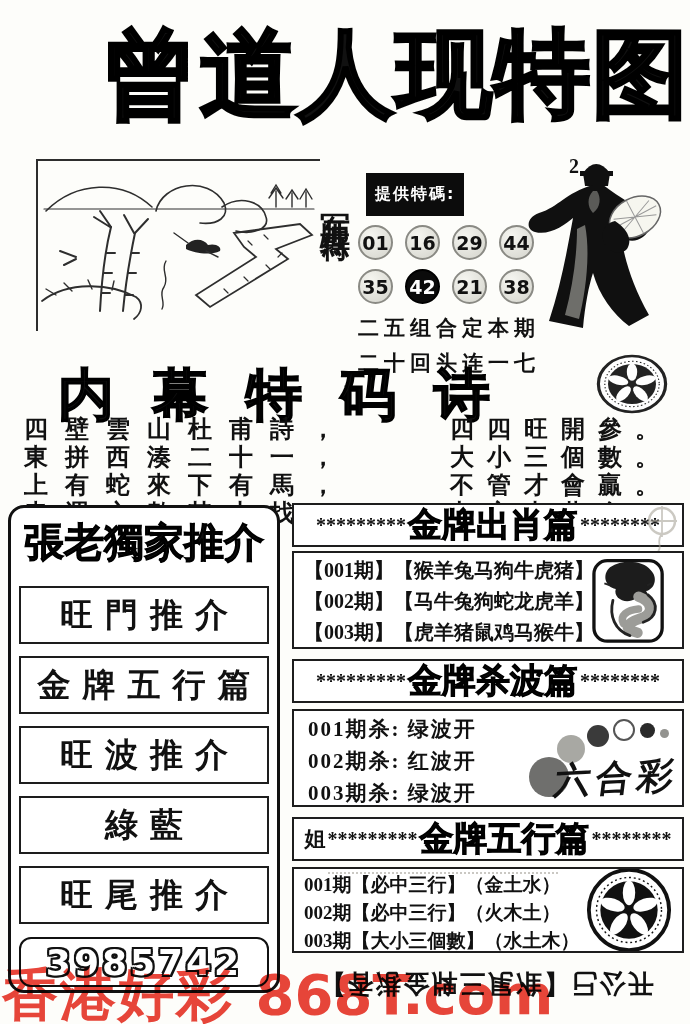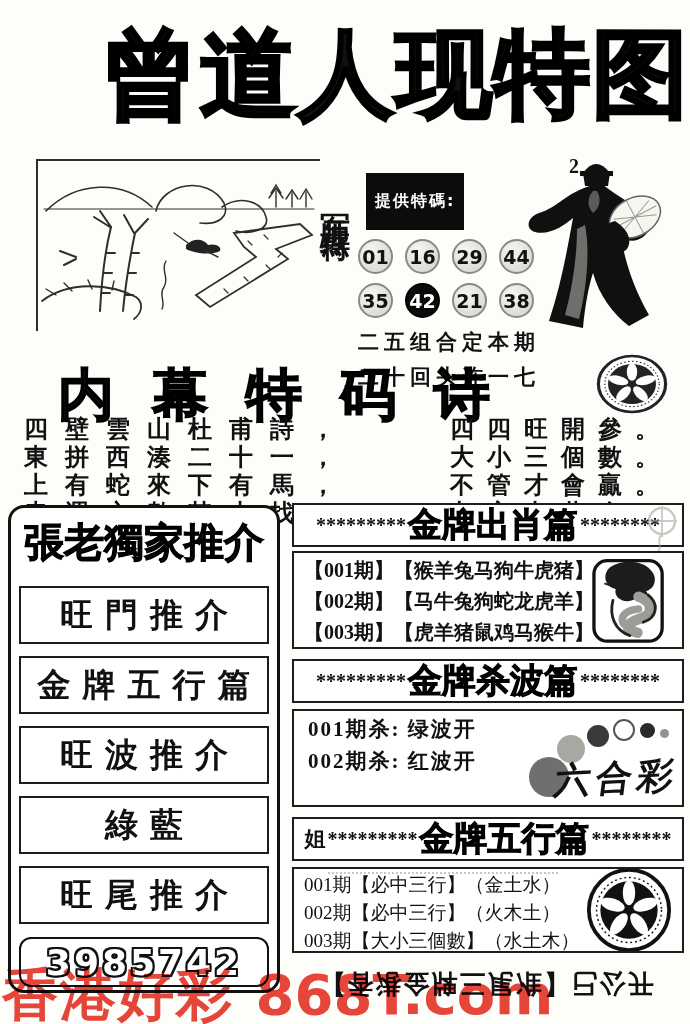--- a/index.html
+++ b/index.html
@@ -13,21 +13,21 @@
     line-height:1.25;letter-spacing:2px;-webkit-text-stroke:3px #000;white-space:nowrap}
 
   
   .scene{position:absolute;top:155px;left:0;width:690px;height:192px}
   .landscape{position:absolute;left:36px;top:4px;width:282px;height:170px;
     border-left:2px solid #2d2d2d;border-top:2px solid #2d2d2d}
   .advisor-label{position:absolute;left:317px;top:34px;width:38px;height:152px;
     writing-mode:vertical-rl;text-orientation:upright;font-size:30px;font-weight:700;letter-spacing:6px}
   .numbers-panel{position:absolute;left:358px;top:18px;width:182px}
   .numbers-header{display:inline-block;background:#0c0c0c;color:#fff;font-weight:700;font-size:16px;
-    padding:18px 9px;margin-left:8px;font-family:"DejaVu Sans",sans-serif;letter-spacing:2px}
+    padding:11px 9px;margin-left:8px;font-family:"DejaVu Sans",sans-serif;letter-spacing:2px}
   .ball-row{display:flex;gap:12px;margin-top:9px}
   .ball{width:31px;height:31px;border-radius:50%;border:2px solid #8a8a84;
     background:radial-gradient(circle at 35% 30%,#f6f6f1,#d3d3cb);
     display:flex;align-items:center;justify-content:center;
     font-size:19px;font-weight:800;font-family:"DejaVu Sans",sans-serif}
   .ball.dark{background:#0b0b0b;border-color:#000;color:#fff}
   .combo{font-size:21px;font-weight:800;letter-spacing:5px;margin-top:7px;white-space:nowrap}
   .combo.first{margin-top:10px}
   .figure{position:absolute;left:523px;top:0;width:145px;height:182px}
   .fig-num{position:absolute;left:46px;top:0;font-size:20px;font-weight:700}
@@ -68,21 +68,21 @@
   .sec-title{font-family:"DejaVu Sans","Liberation Sans",sans-serif;font-weight:900;font-size:34px;
     margin:0 2px;-webkit-text-stroke:1px #000}
   .sec-prefix{font-size:21px;font-weight:700;margin-right:2px}
   .sec-body{position:relative;border:2px solid #1d1d1d;margin-top:4px;background:#fff;overflow:hidden}
   .body1{height:94px}
   .body2{height:94px;margin-top:6px}
   .body3{height:82px;margin-top:6px}
   .gap{margin-top:10px}
   .zrow{margin:4px 0 0 10px;font-size:20px;font-weight:800;line-height:27px;white-space:nowrap}
   .krow{margin:5px 0 0 14px;font-size:21px;font-weight:700;letter-spacing:2px;line-height:27px;white-space:nowrap}
-  .wrow{margin:3px 12px 0 10px;font-size:19px;font-weight:400;line-height:25px;white-space:nowrap}
+  .wrow{margin:3px 12px 0 10px;font-size:19px;font-weight:700;line-height:25px;white-space:nowrap}
   .faint-line{position:absolute;top:3px;left:34px;width:230px;border-top:2px dotted #b5b2aa;opacity:.7}
 
   .snake-wrap{position:absolute;right:14px;top:2px;width:78px;height:90px}
   .balls-cluster{position:absolute;right:4px;top:0;width:185px;height:92px}
   .bc{position:absolute;border-radius:50%}
   .bc1{left:36px;top:46px;width:40px;height:40px;background:#6f6f6d}
   .bc2{left:64px;top:24px;width:28px;height:28px;background:#a8a8a3}
   .bc3{left:94px;top:14px;width:22px;height:22px;background:#3a3a3a}
   .bc4{left:120px;top:8px;width:22px;height:22px;background:#fff;border:2px solid #555;box-sizing:border-box}
   .bc5{left:147px;top:12px;width:15px;height:15px;background:#2a2a2a}
@@ -260,20 +260,21 @@
       </div>
 
       <div class="sec-header gap">
         <span class="stars">*********</span>
         <span class="sec-title">金牌杀波篇</span>
         <span class="stars">********</span>
       </div>
       <div class="sec-body body2">
         <div class="krow">001期杀: 绿波开</div>
         <div class="krow">002期杀: 红波开</div>
+        <div class="krow">003期杀: 绿波开</div>
         <div class="balls-cluster">
           <span class="bc bc1"></span>
           <span class="bc bc2"></span>
           <span class="bc bc3"></span>
           <span class="bc bc4"></span>
           <span class="bc bc5"></span>
           <span class="bc bc6"></span>
         </div>
         <div class="brand">六合彩</div>
       </div>

